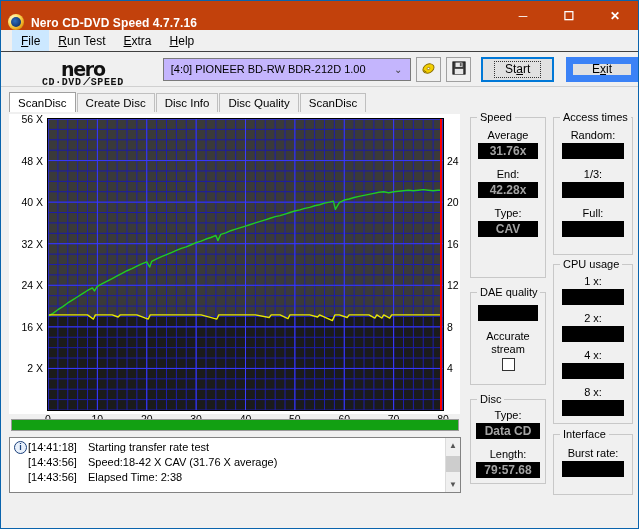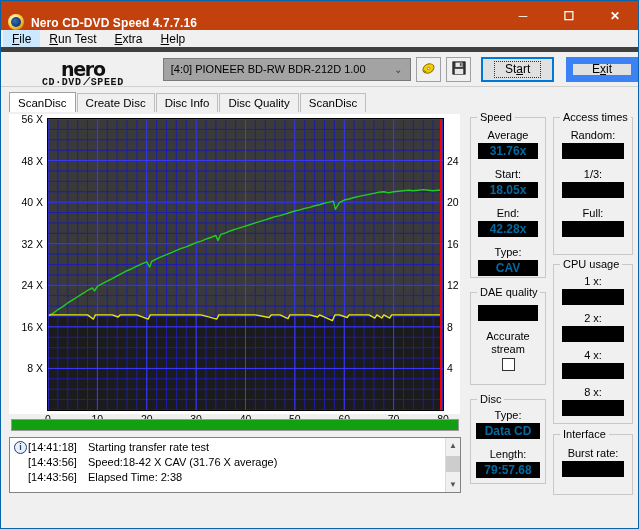--- a/index.html
+++ b/index.html
@@ -39,21 +39,21 @@
   }
   .title-text { font-size: 12px; letter-spacing:.1px; }
   .title-buttons { margin-left:auto; display:flex; height:29px; }
   .title-btn {
     width:46px; height:29px; display:flex; align-items:center; justify-content:center;
     color:#fff; font-size:12px; line-height:1;
   }
   
   .menubar {
     height:22px; flex:0 0 22px; display:flex; align-items:stretch;
-    background:#f0f0f0; border-bottom:5px solid #404040; padding-left:2px;
+    background:#f0f0f0; border-bottom:1px solid #404040; padding-left:11px;
   }
   .menu-item {
     padding: 0 9px; display:flex; align-items:center; font-size:12px; color:#000;
   }
   .menu-item.active { background:#cce8ff; }
   .menu-item u { text-decoration: underline; }
   
   .toolbar {
     height:35px; flex:0 0 35px; display:flex; align-items:center;
     background:#f0f0f0; border-bottom:1px solid #d0d0d0; padding-left:8px;
@@ -67,21 +67,21 @@
     font-weight:bold; font-size:19px; line-height:15px; letter-spacing:-1.3px;
     color:#111;
   }
   .nero-sub {
     font-family:Liberation Mono, monospace;
     font-weight:bold; font-size:10px; line-height:11px; letter-spacing:.6px; color:#111;
     display:flex; align-items:center; gap:1px;
   }
   .nero-slash { display:inline-block; transform: skewX(-14deg); font-size:11px; }
   .drive-select {
-    width:249px; height:23px; background:#a3a3a3; border:1px solid #7a7a7a;
+    width:249px; height:23px; background:#c4b5fd; border:1px solid #7a7a7a;
     display:flex; align-items:center; padding:0 2px 0 7px; font-size:11px; color:#000;
     position:relative;
   }
   .drive-select .caret { margin-left:auto; margin-right:6px; color:#444; font-size:10px; }
   .tool-btn {
     width:25px; height:25px; margin-left:5px; background:#f0f0f0;
     border:1px solid #a0a0a0; display:flex; align-items:center; justify-content:center;
   }
   .btn {
     height:25px; background:#e1e1e1; border:7px solid #3b82f6;
@@ -152,21 +152,21 @@
   .group {
     position:absolute; border:1px solid #c8c8c8; background:transparent;
   }
   .group > .gtitle {
     position:absolute; top:-7px; left:6px; background:#f0f0f0;
     padding:0 3px; font-size:11px; color:#000;
   }
   .fld { text-align:center; }
   .fld-label { font-size:11px; color:#000; line-height:13px; }
   .val {
-    background:#000; color:#0369a1; font-weight:bold; font-size:12px;
+    background:#000; color:#a3a3a3; font-weight:bold; font-size:12px;
     height:16px; display:flex; align-items:center; justify-content:center;
     margin:1px auto 0; font-family:"Liberation Sans", sans-serif;
   }
   .val.empty { color:#000; }
   .checkbox {
     width:13px; height:13px; border:1px solid #333; background:#fff; margin:2px auto 0;
   }
 </style>
 </head>
 <body>
@@ -259,21 +259,21 @@
         <span>ScanDisc</span>
       </div>
   </div>
 
   <div class="content">
 
     <div class="left-col">
 
       <div class="chart-box">
         <div id="ytick-left-host">
-            <div class="ylabel-left" style="top: 254.429px; right: 417px;">8 X</div>
+            <div class="ylabel-left" style="top: 254.429px; right: 417px;">2 X</div>
             <div class="ylabel-left" style="top: 212.857px; right: 417px;">16 X</div>
             <div class="ylabel-left" style="top: 171.286px; right: 417px;">24 X</div>
             <div class="ylabel-left" style="top: 129.714px; right: 417px;">32 X</div>
             <div class="ylabel-left" style="top: 88.1429px; right: 417px;">40 X</div>
             <div class="ylabel-left" style="top: 46.5714px; right: 417px;">48 X</div>
             <div class="ylabel-left" style="top: 5px; right: 417px;">56 X</div>
           </div>
         <div id="ytick-right-host">
             <div class="ylabel-right" style="top: 254.429px; left: 438px;">4</div>
             <div class="ylabel-right" style="top: 212.857px; left: 438px;">8</div>
@@ -449,24 +449,20 @@
 
     <div class="right-col">
 
       <div class="group" style="left:3px; top:5px; width:76px; height:161px;">
         <div class="gtitle">Speed</div>
         <div class="fld" style="margin-top:11px;">
           <div class="fld-label">Average</div>
           <div class="val" style="width:60px;">31.76x</div>
         </div>
         <div class="fld" style="margin-top:9px;">
-          <div class="fld-label">Start:</div>
-          <div class="val" style="width:60px;">18.05x</div>
-        </div>
-        <div class="fld" style="margin-top:9px;">
           <div class="fld-label">End:</div>
           <div class="val" style="width:60px;">42.28x</div>
         </div>
         <div class="fld" style="margin-top:9px;">
           <div class="fld-label">Type:</div>
           <div class="val" style="width:60px;">CAV</div>
         </div>
       </div>
 
       <div class="group" style="left:86px; top:5px; width:80px; height:138px;">

